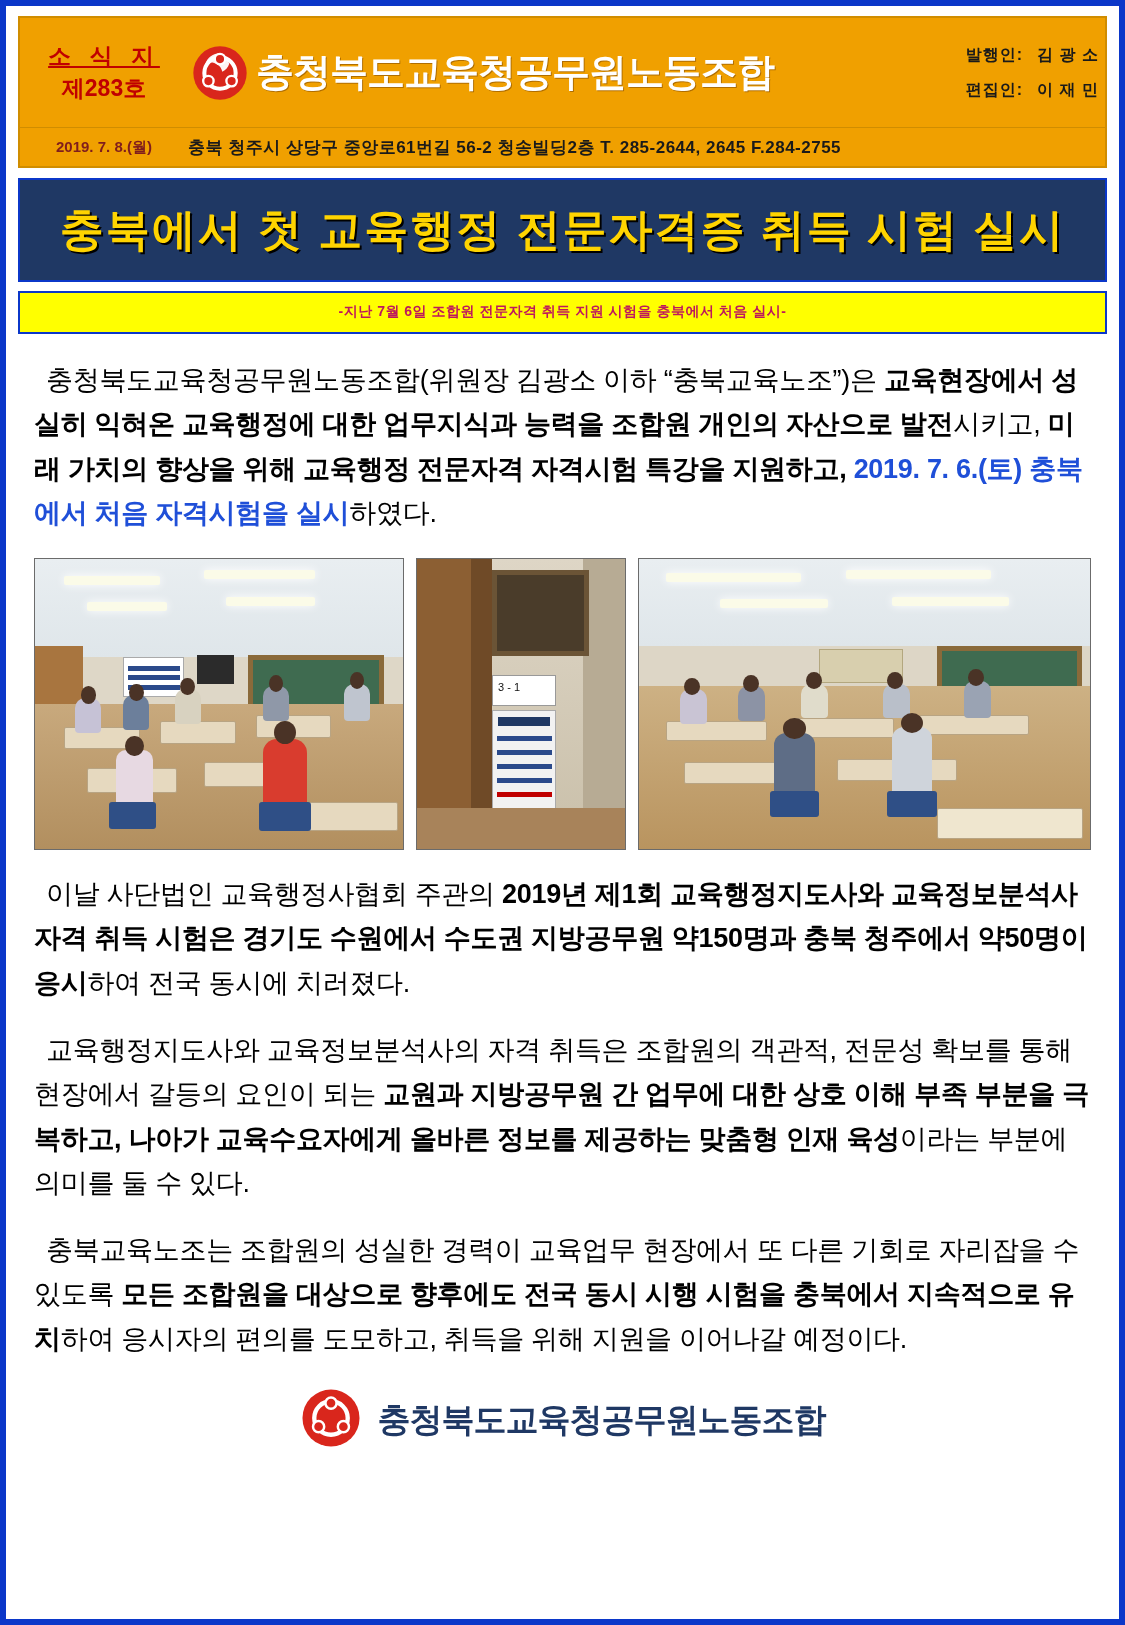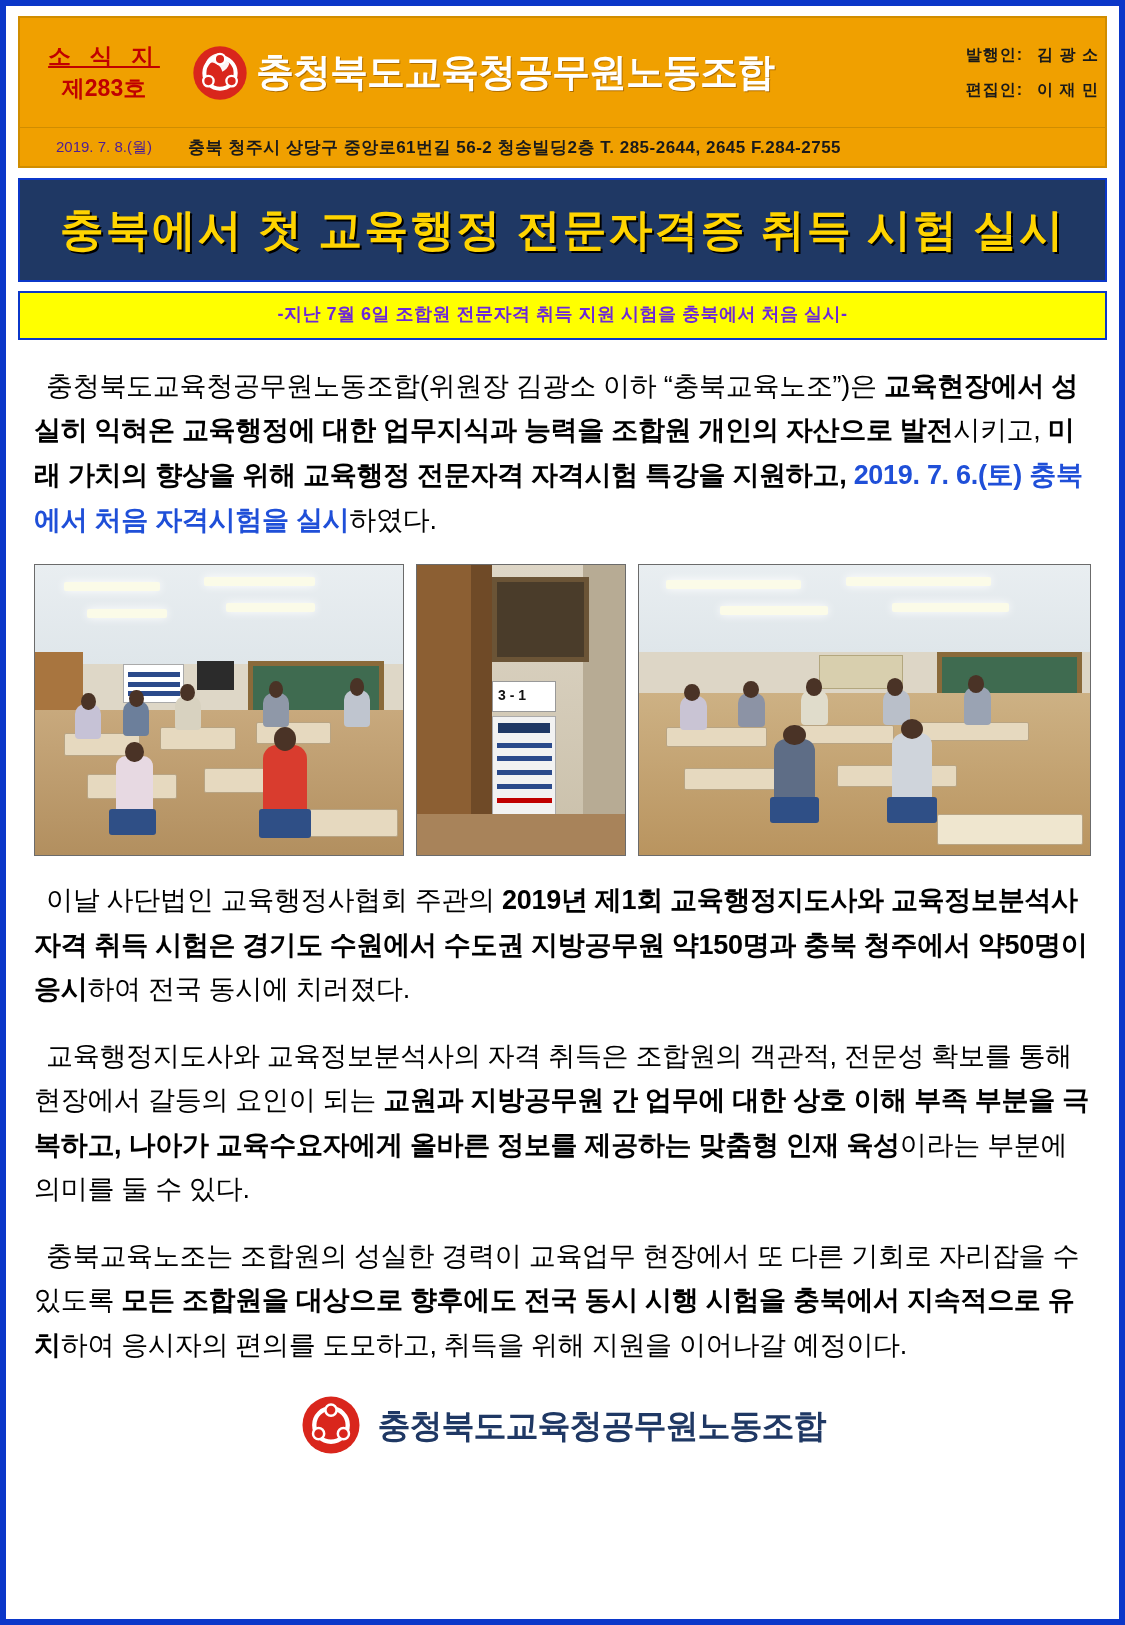--- a/index.html
+++ b/index.html
@@ -72,21 +72,21 @@
     letter-spacing:1px;
   }
   .masthead-bottom{
     height:38px;
     display:flex;
     align-items:center;
     border-top:1px solid #d08d00;
     padding-left:36px;
   }
   .date-text{
-    font-size:15px;color:#4c1d95;font-weight:normal;width:132px;
+    font-size:15px;color:#7f1d1d;font-weight:bold;width:132px;
   }
   .addr-text{
     font-size:17px;color:#1a1a1a;font-weight:bold;letter-spacing:0.5px;
   }
   
   .title-bar{
     margin-top:10px;
     height:104px;
     background:#1f3864;
     border:2px solid #0b37c9;
@@ -104,21 +104,21 @@
   
   .subtitle-box{
     margin-top:9px;
     background:#ffff00;
     border:2px solid #0b37c9;
     box-sizing:border-box;
     padding:8px 6px 9px;
     text-align:center;
   }
   .subtitle-line{
-    font-size:18px;font-weight:bold;color:#6d28d9;
+    font-size:14px;font-weight:bold;color:#be185d;
     letter-spacing:0.5px;line-height:1.55;
   }
   
   .content{padding:0 16px;}
   p.para{
     margin:22px 0 0;
     font-size:27px;
     line-height:1.65;
     color:#000000;
     text-indent:12px;
@@ -271,21 +271,21 @@
         <div class="chairblk" style="left:20%;top:84%;width:13%;height:9%;"></div>
       </div>
 
       <div class="photo p2">
         <div class="hall-wall" style="left:0;top:0;width:100%;height:100%;background:linear-gradient(#ded6c6,#c9bfa9);"></div>
         <div style="position:absolute;left:0;top:0;width:26%;height:100%;background:#8c5f33;"></div>
         <div style="position:absolute;left:26%;top:0;width:10%;height:100%;background:#6f4a27;"></div>
         <div style="position:absolute;left:80%;top:0;width:20%;height:100%;background:#b7ab94;"></div>
         <div class="board" style="left:36%;top:4%;width:42%;height:26%;background:#4a3c2a;border-color:#6b5436;"></div>
         <div style="position:absolute;left:36%;top:40%;width:30%;height:10%;background:#ffffff;border:1px solid #999;"></div>
-        <div style="position:absolute;left:39%;top:42%;font-size:14px;font-weight:bold;color:#111;">3 - 1</div>
+        <div style="position:absolute;left:39%;top:42%;font-size:11px;font-weight:normal;color:#111;">3 - 1</div>
         <div class="poster" style="left:36%;top:52%;width:30%;height:34%;background:#f2f2f2;">
           <div style="position:absolute;left:8%;top:6%;width:84%;height:10%;background:#1f3864;"></div>
           <div class="pl" style="top:26%"></div>
             <div class="pl" style="top:40%"></div>
           <div class="pl" style="top:54%"></div>
             <div class="pl" style="top:68%"></div>
           <div class="pl" style="top:82%;background:#c00000"></div>
         </div>
         <div class="floor" style="height:14%;background:#a8835a;"></div>
       </div>

